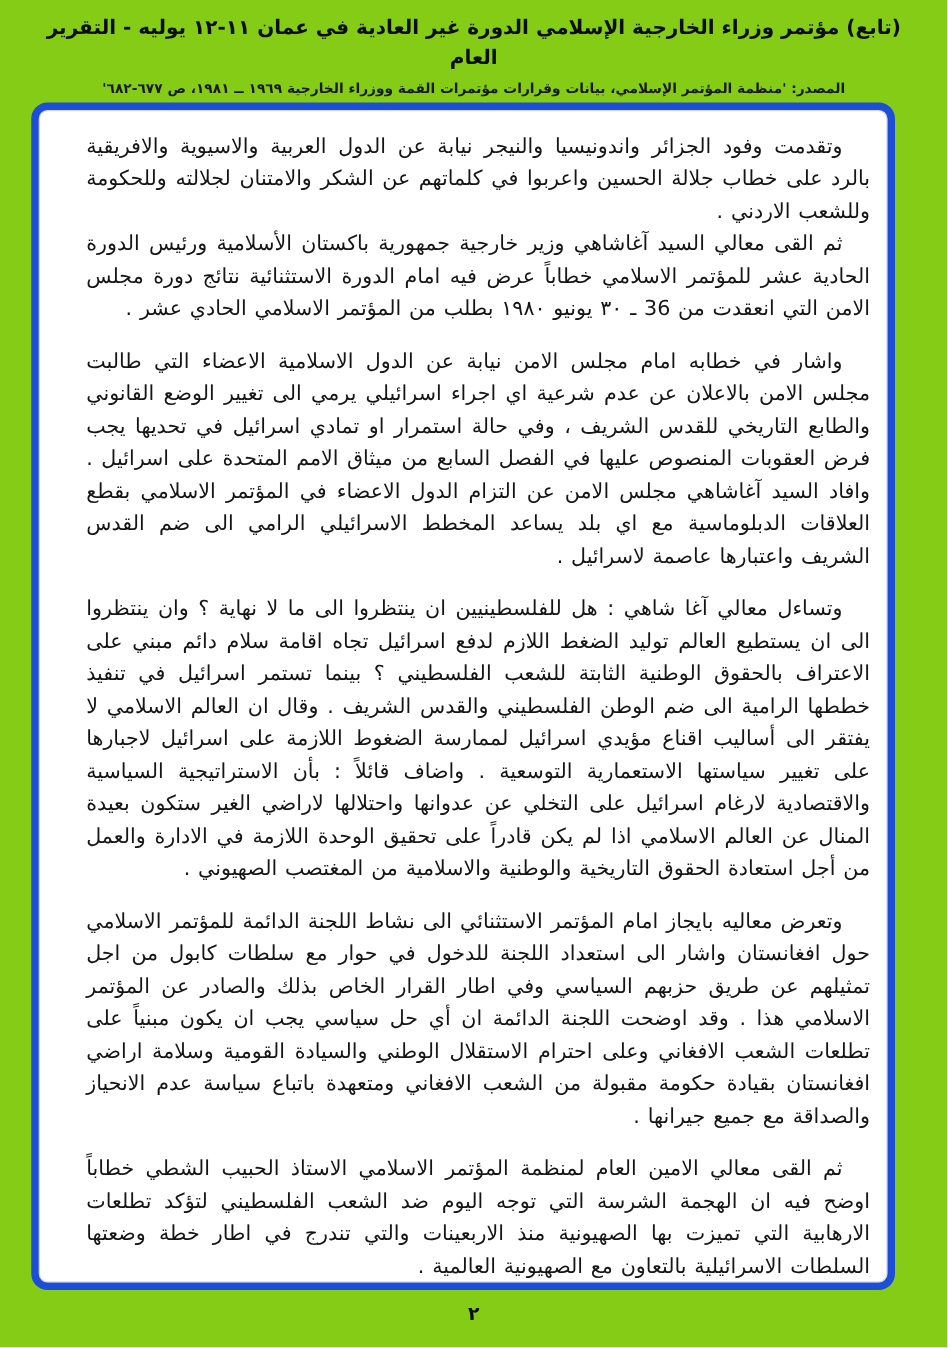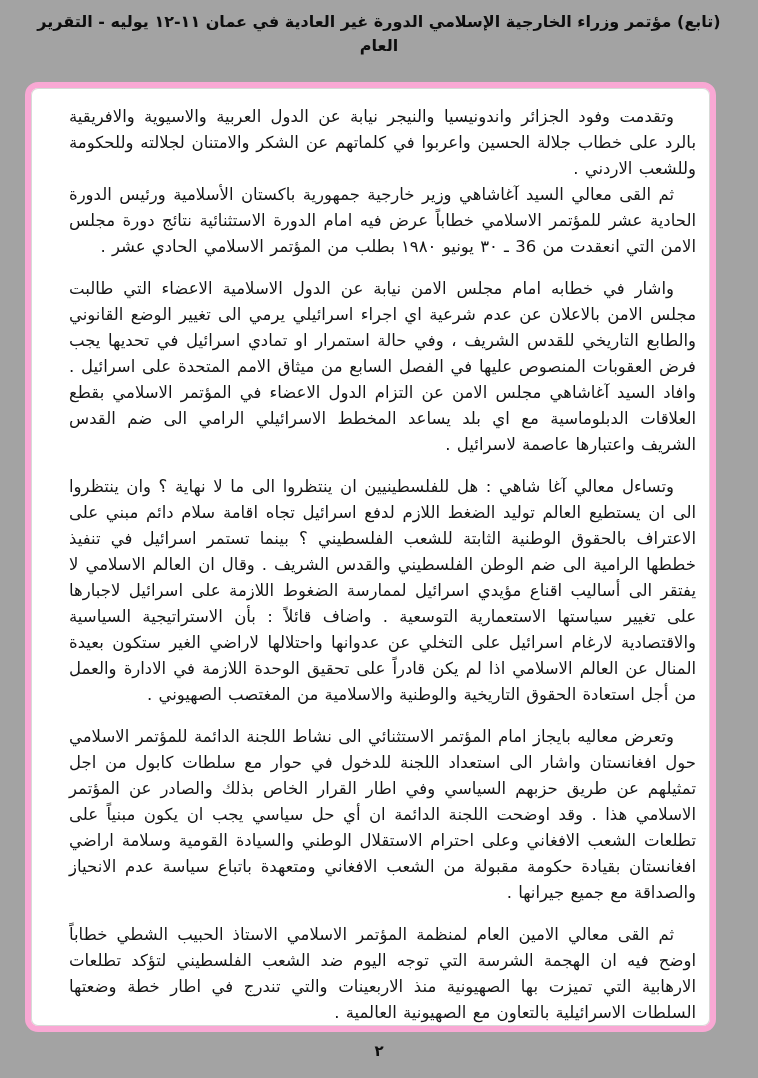--- a/index.html
+++ b/index.html
@@ -4,21 +4,21 @@
 <style>
   html, body {
     margin: 0;
     padding: 0;
     background: #ffffff;
   }
   .page {
     position: relative;
     width: 758px;
     height: 1078px;
-    background: #a3a3a3;
+    background: #84cc16;
     font-family: "DejaVu Sans", sans-serif;
     color: #111111;
     direction: rtl;
     overflow: hidden;
   }
   .doc-header {
     position: absolute;
     top: 10px;
     left: 0;
     right: 0;
@@ -38,21 +38,21 @@
     color: #1a1a1a;
     line-height: 16px;
   }
   .content-frame {
     position: absolute;
     top: 82px;
     left: 25px;
     width: 691px;
     height: 950px;
     box-sizing: border-box;
-    border: 6px solid #f9a8d4;
+    border: 6px solid #1d4ed8;
     border-radius: 13px;
     box-shadow: inset 0 0 0 1px rgba(90, 110, 95, 0.25);
     padding: 16px 14px 8px 38px;
     overflow: hidden;
     background: #ffffff;
   }
   .content-frame p {
     margin: 0 0 16px 0;
     font-size: 16.5px;
     line-height: 26px;
@@ -75,20 +75,21 @@
     color: #0d0d0d;
   }
 </style>
 </head>
 <body>
 
 <div class="page">
 
   <div class="doc-header">
     <div class="doc-title">(تابع) مؤتمر وزراء الخارجية الإسلامي الدورة غير العادية في عمان ١١-١٢ يوليه - التقرير العام</div>
+    <div class="doc-source">المصدر: 'منظمة المؤتمر الإسلامي، بيانات وقرارات مؤتمرات القمة ووزراء الخارجية ١٩٦٩ ــ ١٩٨١، ص ٦٧٧-٦٨٢'</div>
   </div>
 
   <div class="content-frame">
     <p class="tight">وتقدمت وفود الجزائر واندونيسيا والنيجر نيابة عن الدول العربية والاسيوية والافريقية بالرد على خطاب جلالة الحسين واعربوا في كلماتهم عن الشكر والامتنان لجلالته وللحكومة وللشعب الاردني .</p>
     <p>ثم القى معالي السيد آغاشاهي وزير خارجية جمهورية باكستان الأسلامية ورئيس الدورة الحادية عشر للمؤتمر الاسلامي خطاباً عرض فيه امام الدورة الاستثنائية نتائج دورة مجلس الامن التي انعقدت من 36 ـ ٣٠ يونيو ١٩٨٠ بطلب من المؤتمر الاسلامي الحادي عشر .</p>
     <p>واشار في خطابه امام مجلس الامن نيابة عن الدول الاسلامية الاعضاء التي طالبت مجلس الامن بالاعلان عن عدم شرعية اي اجراء اسرائيلي يرمي الى تغيير الوضع القانوني والطابع التاريخي للقدس الشريف ، وفي حالة استمرار او تمادي اسرائيل في تحديها يجب فرض العقوبات المنصوص عليها في الفصل السابع من ميثاق الامم المتحدة على اسرائيل . وافاد السيد آغاشاهي مجلس الامن عن التزام الدول الاعضاء في المؤتمر الاسلامي بقطع العلاقات الدبلوماسية مع اي بلد يساعد المخطط الاسرائيلي الرامي الى ضم القدس الشريف واعتبارها عاصمة لاسرائيل .</p>
     <p>وتساءل معالي آغا شاهي : هل للفلسطينيين ان ينتظروا الى ما لا نهاية ؟ وان ينتظروا الى ان يستطيع العالم توليد الضغط اللازم لدفع اسرائيل تجاه اقامة سلام دائم مبني على الاعتراف بالحقوق الوطنية الثابتة للشعب الفلسطيني ؟ بينما تستمر اسرائيل في تنفيذ خططها الرامية الى ضم الوطن الفلسطيني والقدس الشريف . وقال ان العالم الاسلامي لا يفتقر الى أساليب اقناع مؤيدي اسرائيل لممارسة الضغوط اللازمة على اسرائيل لاجبارها على تغيير سياستها الاستعمارية التوسعية . واضاف قائلاً : بأن الاستراتيجية السياسية والاقتصادية لارغام اسرائيل على التخلي عن عدوانها واحتلالها لاراضي الغير ستكون بعيدة المنال عن العالم الاسلامي اذا لم يكن قادراً على تحقيق الوحدة اللازمة في الادارة والعمل من أجل استعادة الحقوق التاريخية والوطنية والاسلامية من المغتصب الصهيوني .</p>
     <p>وتعرض معاليه بايجاز امام المؤتمر الاستثنائي الى نشاط اللجنة الدائمة للمؤتمر الاسلامي حول افغانستان واشار الى استعداد اللجنة للدخول في حوار مع سلطات كابول من اجل تمثيلهم عن طريق حزبهم السياسي وفي اطار القرار الخاص بذلك والصادر عن المؤتمر الاسلامي هذا . وقد اوضحت اللجنة الدائمة ان أي حل سياسي يجب ان يكون مبنياً على تطلعات الشعب الافغاني وعلى احترام الاستقلال الوطني والسيادة القومية وسلامة اراضي افغانستان بقيادة حكومة مقبولة من الشعب الافغاني ومتعهدة باتباع سياسة عدم الانحياز والصداقة مع جميع جيرانها .</p>
     <p>ثم القى معالي الامين العام لمنظمة المؤتمر الاسلامي الاستاذ الحبيب الشطي خطاباً اوضح فيه ان الهجمة الشرسة التي توجه اليوم ضد الشعب الفلسطيني لتؤكد تطلعات الارهابية التي تميزت بها الصهيونية منذ الاربعينات والتي تندرج في اطار خطة وضعتها السلطات الاسرائيلية بالتعاون مع الصهيونية العالمية .</p>
 

